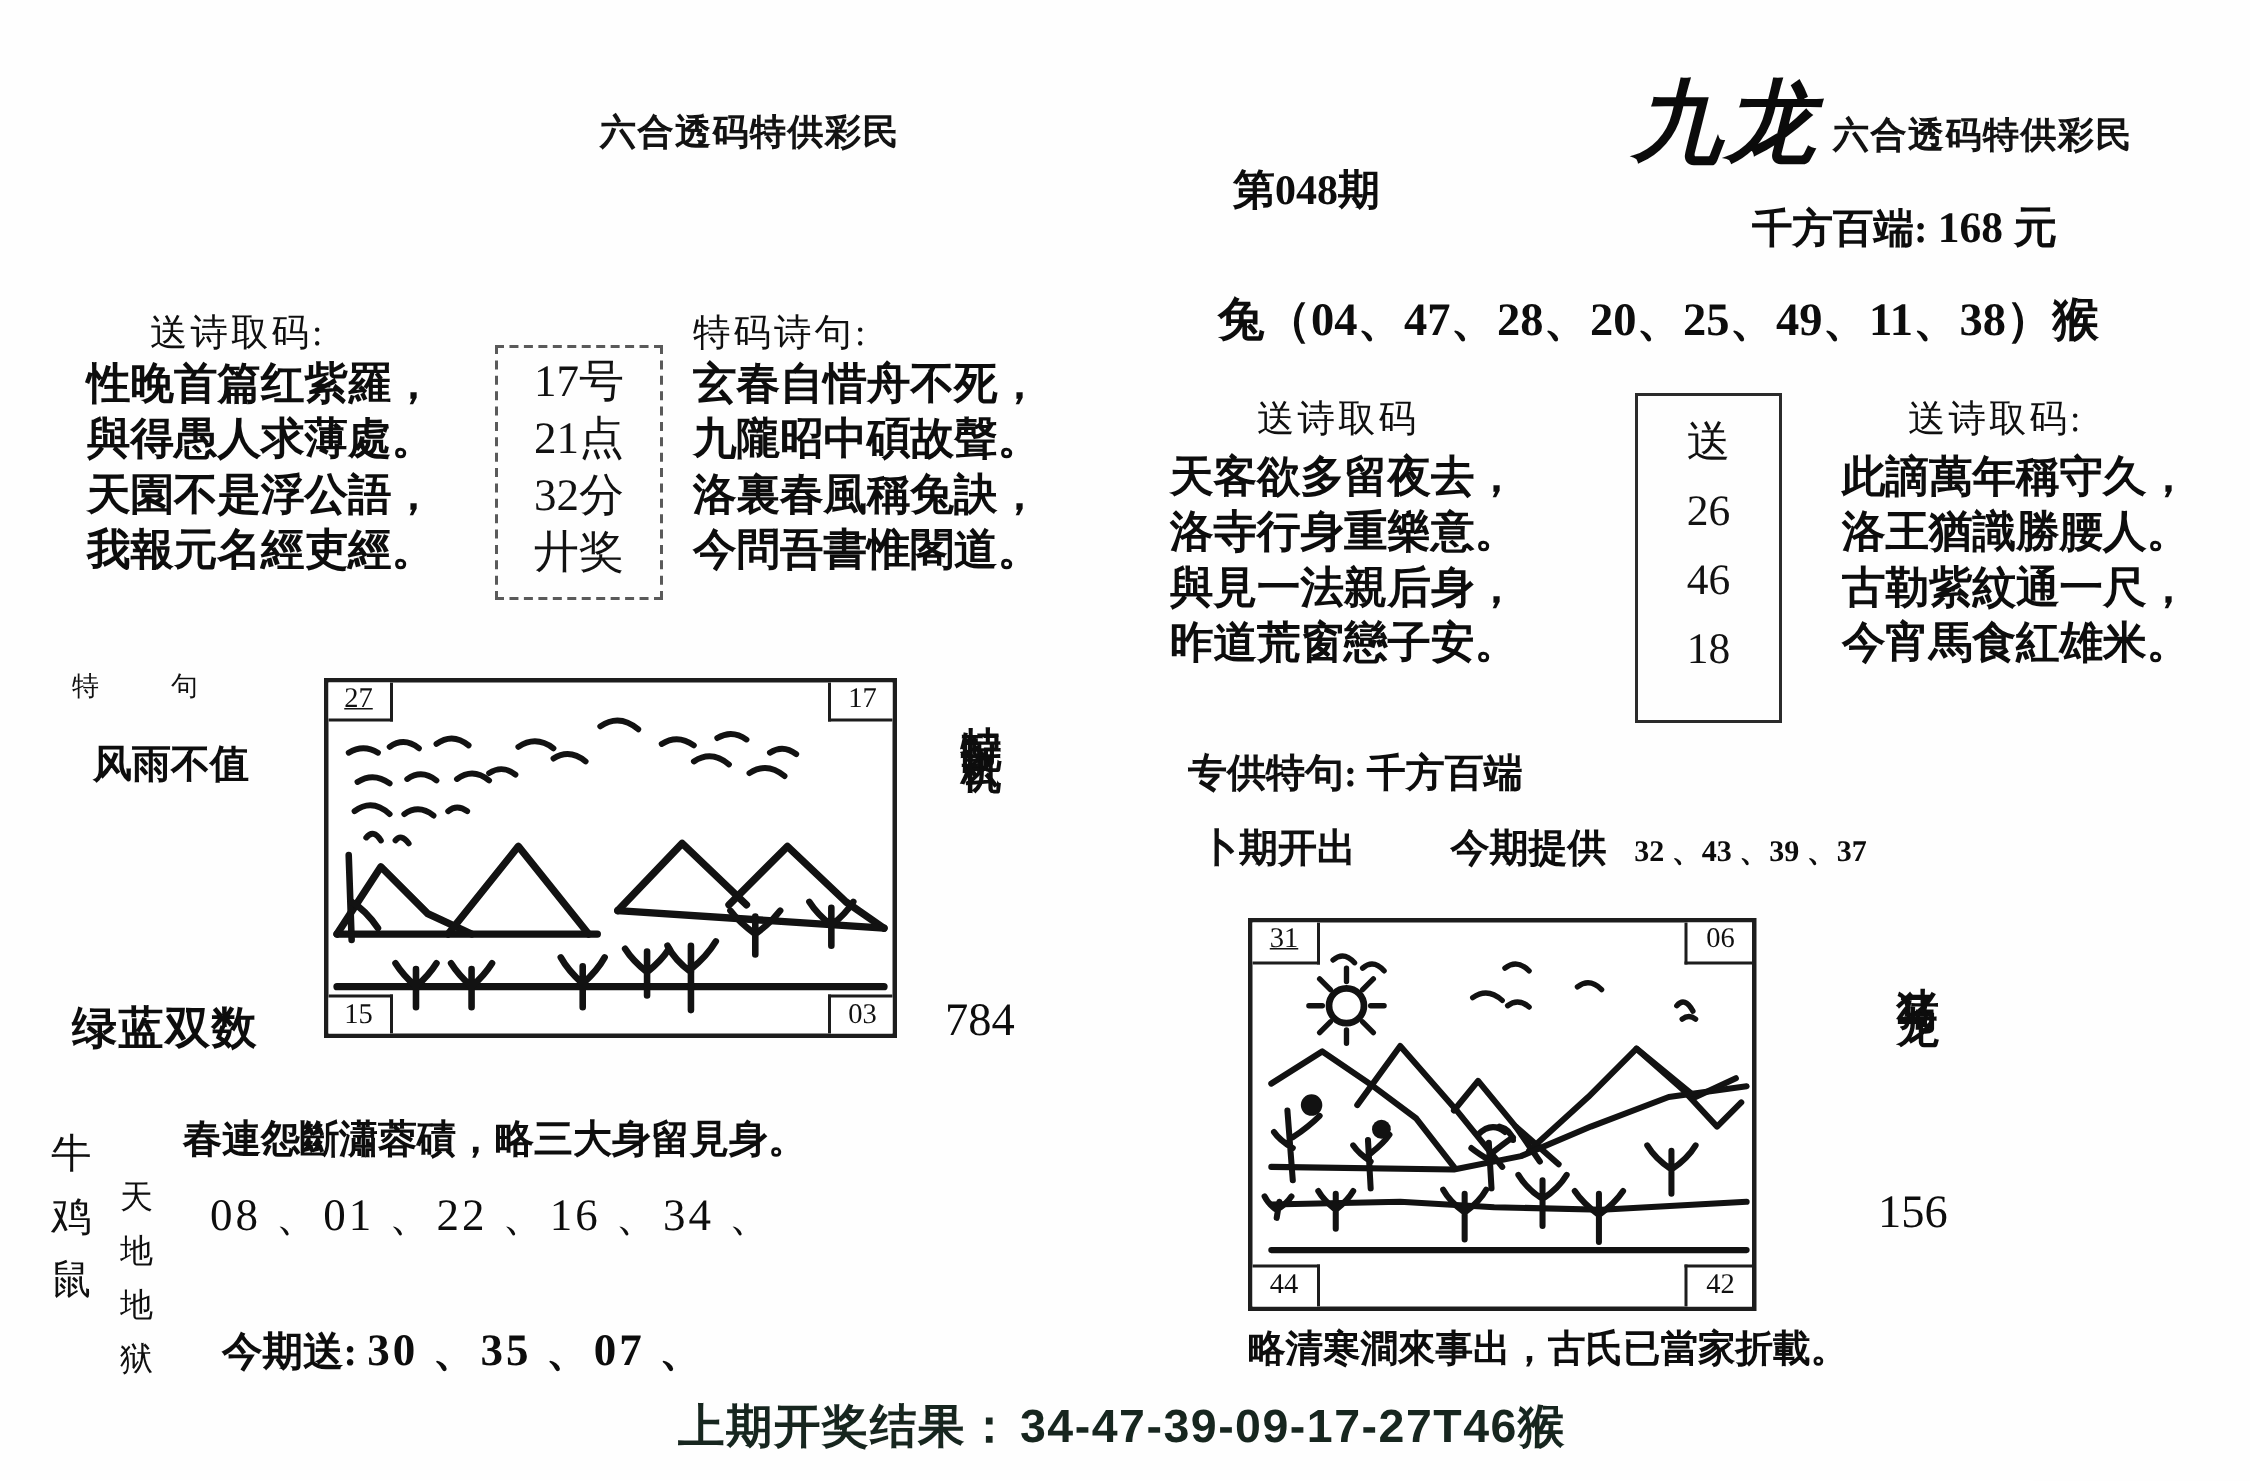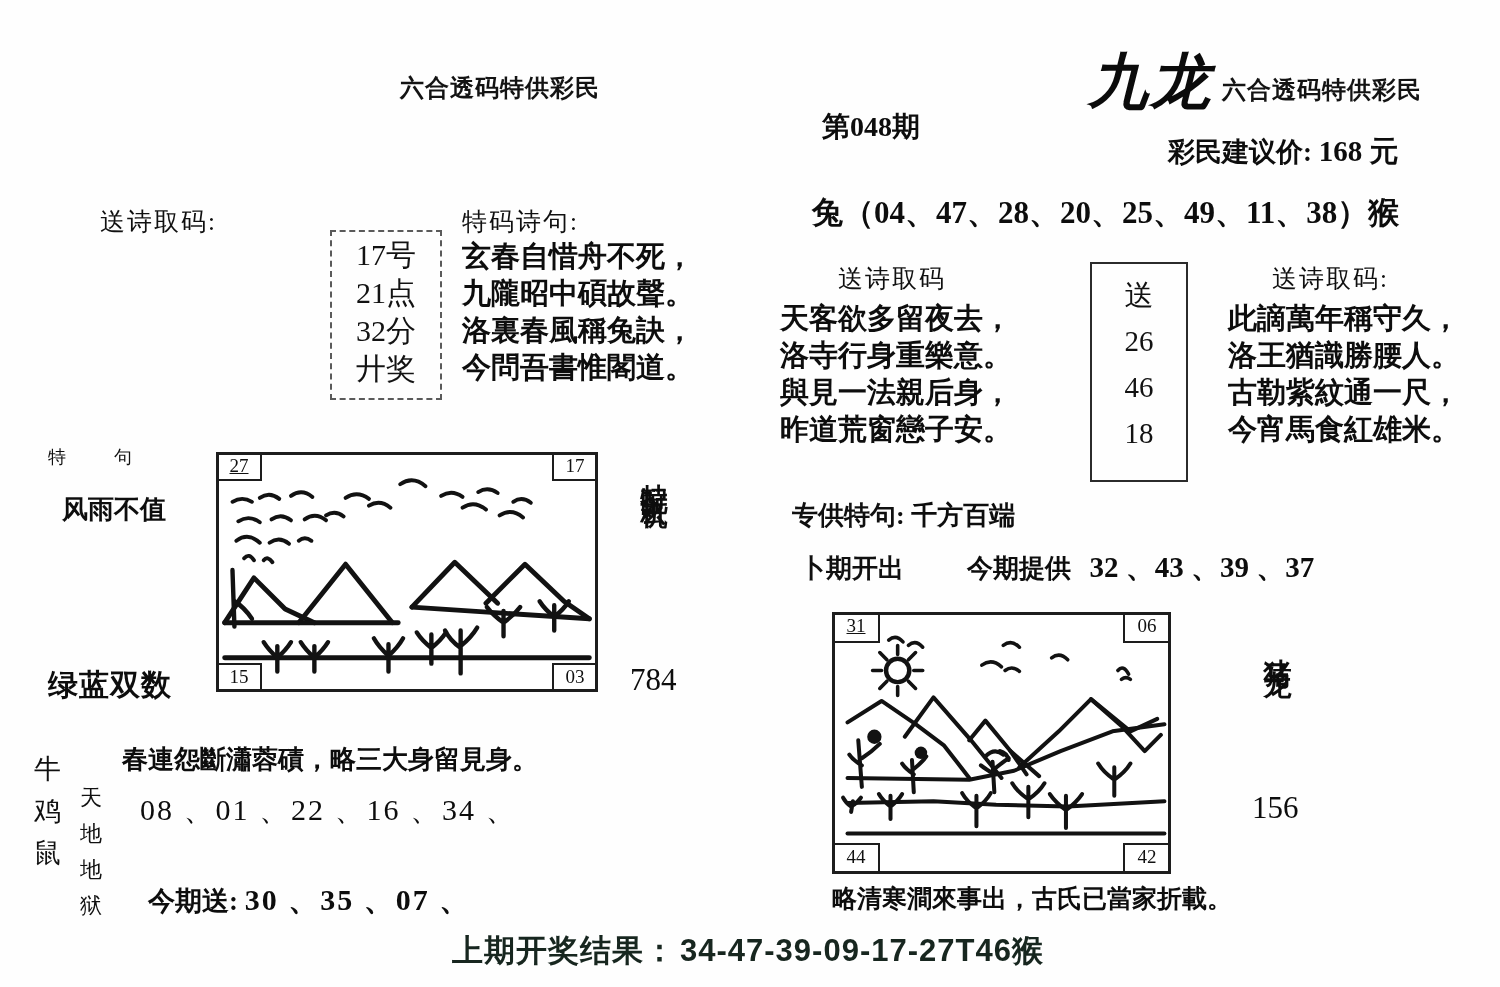--- a/index.html
+++ b/index.html
@@ -126,20 +126,26 @@
 <body>
 
 <div id="page">
 
   <div class="abs" style="left:400px; top:72px;">
     <span class="brand-sub" style="font-size:24px;">六合透码特供彩民</span>
   </div>
 
   <div class="abs kai-light poem-label" style="left:100px; top:205px;">送诗取码:</div>
 
+  <div class="abs" style="left:58px; top:238px;">
+    <div class="kai poem-line">性晚首篇红紫羅，</div>
+    <div class="kai poem-line">與得愚人求薄處。</div>
+    <div class="kai poem-line">天園不是浮公語，</div>
+    <div class="kai poem-line">我報元名經吏經。</div>
+  </div>
 
   <div class="abs dashbox" style="left:330px; top:230px; width:112px; height:170px;">
     <div>17号</div>
     <div>21点</div>
     <div>32分</div>
     <div>廾奖</div>
   </div>
 
   <div class="abs kai-light poem-label" style="left:462px; top:205px;">特码诗句:</div>
   <div class="abs" style="left:462px; top:238px;">
@@ -236,21 +242,21 @@
   <div class="abs" style="left:1088px; top:42px;">
     <span class="brand-title" style="font-size:60px;">九龙</span>
   </div>
   <div class="abs" style="left:1222px; top:74px;">
     <span class="brand-sub" style="font-size:24px;">六合透码特供彩民</span>
   </div>
 
   <div class="abs kai" style="left:822px; top:108px; font-size:28px;">第048期</div>
 
   <div class="abs kai nowrap" style="left:1168px; top:132px; font-size:27px;">
-    <span>彩民建议价:</span>
+    <span>千方百端:</span>
     <span class="num" style="font-size:29px;">168 元</span>
   </div>
 
   <div class="abs kai nowrap" style="left:812px; top:192px; font-size:31px;">兔（04、47、28、20、25、49、11、38）猴</div>
 
   <div class="abs kai-light poem-label" style="left:838px; top:262px;">送诗取码</div>
   <div class="abs" style="left:780px; top:300px;">
     <div class="kai poem-line">天客欲多留夜去，</div>
     <div class="kai poem-line">洛寺行身重樂意。</div>
     <div class="kai poem-line">與見一法親后身，</div>
@@ -274,21 +280,21 @@
 
   <div class="abs kai nowrap" style="left:792px; top:498px; font-size:26px;">
     <span class="kai-light">专供特句:</span>
     <span>千方百端</span>
   </div>
 
   <div class="abs kai nowrap" style="left:800px; top:548px; font-size:26px;">
     <span class="kai-light">卜期开出</span>
     <span style="display:inline-block; width:50px;"></span>
     <span>今期提供</span>
-    <span class="num" style="font-size:29px; margin-left:12px;">32 、43 、39 、37</span>
+    <span class="num" style="font-size:20px; margin-left:12px;">32 、43 、39 、37</span>
   </div>
 
   <div class="abs illus" style="left:832px; top:612px; width:339px; height:262px;">
     <svg viewBox="0 0 372 262" width="100%" height="100%">
 
       <g stroke="#121212" stroke-width="4" fill="none" stroke-linecap="round">
         <circle cx="70" cy="50" r="13" stroke-width="5"></circle>
         <path d="M70 22 L70 32 M70 68 L70 78 M42 50 L52 50 M88 50 L98 50"></path>
         <path d="M50 30 L58 38 M82 62 L90 70 M50 70 L58 62 M82 38 L90 30"></path>
       </g>

